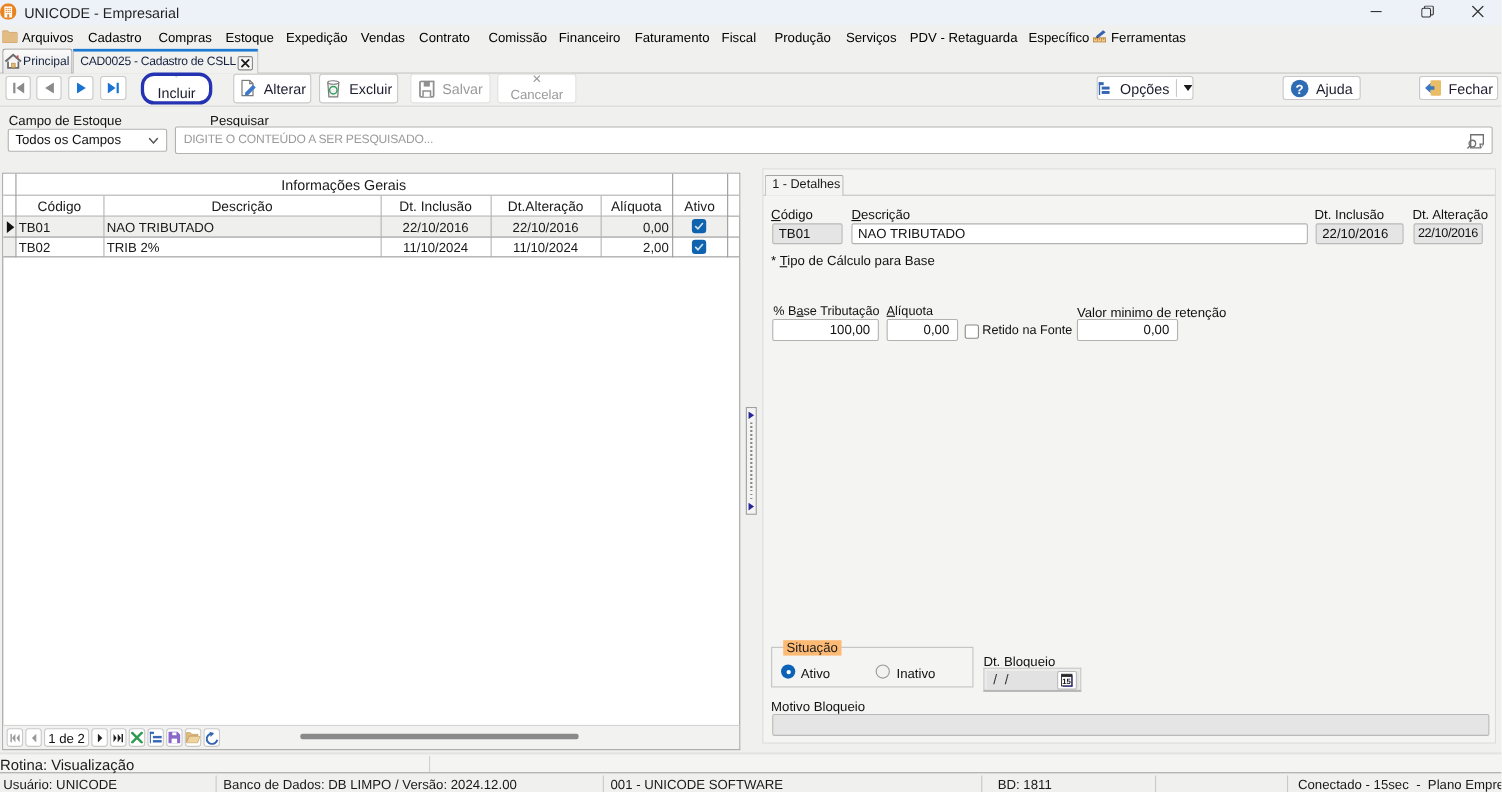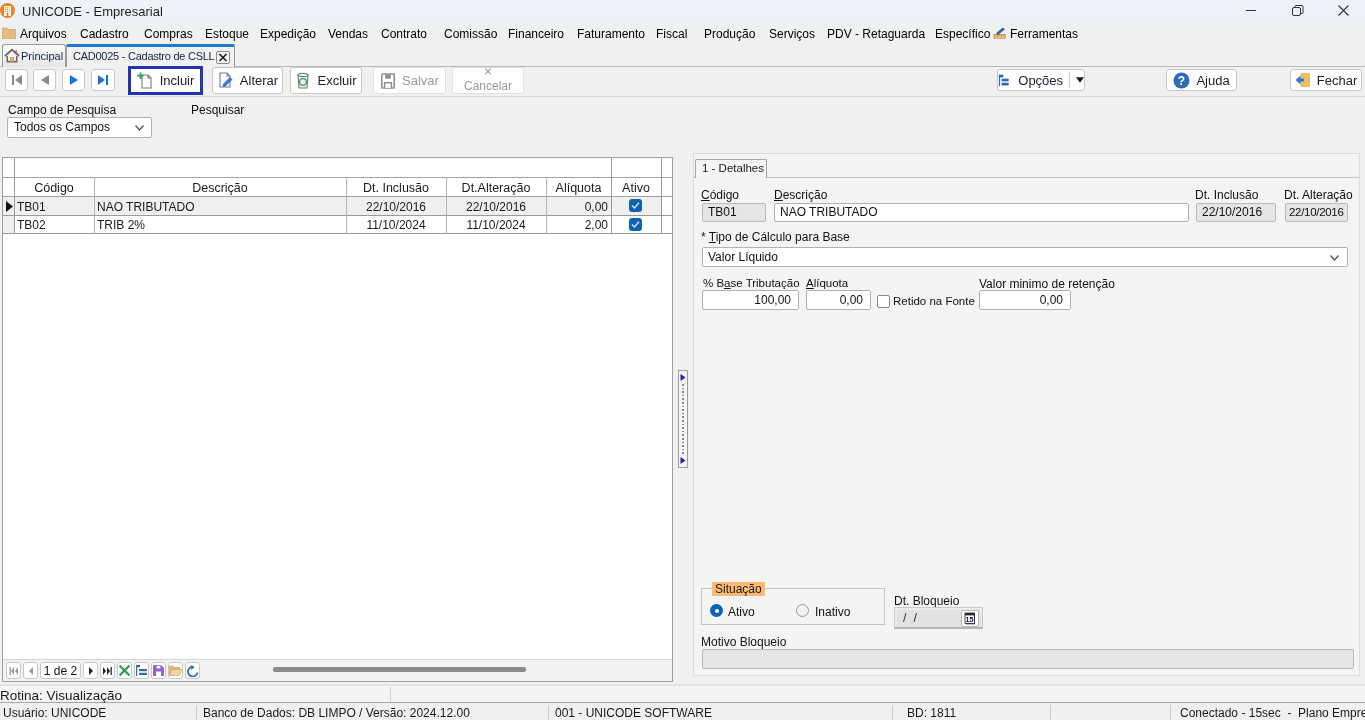--- a/index.html
+++ b/index.html
@@ -106,21 +106,21 @@
 <div class="navbtn" style="left:62px;top:69px;width:23px;height:22px;">
  <svg width="10" height="10" viewBox="0 0 10 10">
         <path d="M1 0 L1 10 L9 5 Z" fill="#1873d4"></path>
       </svg>
 </div>
 <div class="navbtn" style="left:91px;top:69px;width:24px;height:22px;">
  <svg width="12" height="10" viewBox="0 0 12 10">
         <path d="M1 0 L1 10 L8 5 Z M9 0 L11 0 L11 10 L9 10 Z" fill="#1873d4"></path>
       </svg>
 </div>
-<div class="tbtn" style="left:128px;top:66px;width:75px;height:29px;border:3.5px solid #2433b2;border-radius:0;">
+<div class="tbtn" style="left:128px;top:66px;width:65px;height:29px;border:3.5px solid #2433b2;border-radius:12px;flex-direction:column;">
  <svg width="17" height="17" viewBox="0 0 17 17">
   <path d="M5 3 L11 3 L14 6 L14 16 L5 16 Z" fill="#fff" stroke="#7a7a7a" stroke-width="1.1"></path>
   <path d="M11 3 L11 6 L14 6" fill="none" stroke="#7a7a7a" stroke-width="1.1"></path>
   <path d="M3.5 0.5 L3.5 7 M0.2 3.7 L6.8 3.7" stroke="#27a85c" stroke-width="1.8"></path>
  </svg>
  <span>Incluir</span>
 </div>
 <div class="tbtn" style="left:212px;top:67px;width:71px;height:27px;">
  <svg width="17" height="17" viewBox="0 0 17 17">
   <path d="M3 1 L10 1 L13 4 L13 15 L3 15 Z" fill="#fff" stroke="#7a7a7a" stroke-width="1.1"></path>
@@ -173,31 +173,40 @@
 </div>
 <div class="tbtn" style="left:1290px;top:69px;width:72px;height:22px;">
  <svg width="16" height="16" viewBox="0 0 16 16">
   <rect x="5.5" y="1" width="9.5" height="14" rx="1" fill="#e9bc66"></rect>
   <path d="M0.5 8 L5.5 3.5 L5.5 6.5 L9 6.5 L9 9.5 L5.5 9.5 L5.5 12.5 Z" fill="#3a77bc"></path>
  </svg>
  <span>Fechar</span>
 </div>
 
 <div class="abs" style="left:0;top:98px;width:1365px;height:48px;background:#f0f0ef;"></div>
-<div class="lbl" style="left:8px;top:103px;">Campo de Pesquisa</div>
+<div class="lbl" style="left:8px;top:103px;">Campo de Estoque</div>
 <div class="lbl" style="left:159px;top:103px;margin-left:32px;">Pesquisar</div>
 <div class="inp" style="left:7px;top:117px;width:145px;height:21px;line-height:19px;padding-left:6px;">Todos os Campos
  <svg style="position:absolute;right:7px;top:7px" width="9" height="6" viewBox="0 0 9 6">
         <path d="M0.5 0.5 L4.5 5 L8.5 0.5" fill="none" stroke="#555" stroke-width="1.3"></path>
       </svg>
 </div>
+<div class="inp" style="left:159px;top:115px;width:1198px;height:25px;line-height:23px;padding-left:7px;color:#9b9b9b;font-size:11px;letter-spacing:-0.2px;">DIGITE O CONTEÚDO A SER PESQUISADO...
+ <svg style="position:absolute;right:6px;top:4px" width="17" height="17" viewBox="0 0 17 17" fill="none" stroke="#707070" stroke-width="1.2">
+  <path d="M4 2.5 L15.5 2.5 L15.5 11 L13 14.5 L4 14.5 Z"></path>
+  <path d="M15.5 11 L12.5 11 L13 14.5" fill="#fff"></path>
+  <circle cx="5.5" cy="10.5" r="3"></circle>
+  <path d="M3.2 12.8 L1 15"></path>
+ </svg>
+</div>
 
 <div class="abs" style="left:2px;top:157px;width:671px;height:525px;background:#fff;border:1px solid #9f9f9f;"></div>
 
 <div class="abs" style="left:3px;top:158px;width:669px;height:20px;background:#fff;border-bottom:1px solid #a3a3a3;"></div>
+<div class="abs" style="left:14px;top:161px;width:597px;text-align:center;font-size:13px;">Informações Gerais</div>
 
 <div class="abs" style="left:3px;top:178px;width:669px;height:19px;background:#fff;border-bottom:1px solid #a3a3a3;"></div>
 <div class="abs" style="left:14px;top:181px;width:80px;text-align:center;font-size:12.5px;">Código</div>
 <div class="abs" style="left:94px;top:181px;width:252px;text-align:center;font-size:12.5px;">Descrição</div>
 <div class="abs" style="left:346px;top:181px;width:100px;text-align:center;font-size:12.5px;">Dt. Inclusão</div>
 <div class="abs" style="left:446px;top:181px;width:100px;text-align:center;font-size:12.5px;">Dt.Alteração</div>
 <div class="abs" style="left:546px;top:181px;width:65px;text-align:center;font-size:12.5px;">Alíquota</div>
 <div class="abs" style="left:611px;top:181px;width:50px;text-align:center;font-size:12.5px;">Ativo</div>
 
 <div class="abs" style="left:3px;top:197px;width:11px;height:37px;background:#efefee;"></div>
@@ -310,25 +319,20 @@
 <div class="lbl" style="left:701px;top:188px;"><u class="ak">C</u>ódigo</div>
 <div class="lbl" style="left:774px;top:188px;"><u class="ak">D</u>escrição</div>
 <div class="lbl" style="left:1195px;top:188px;">Dt. Inclusão</div>
 <div class="lbl" style="left:1284px;top:188px;">Dt. Alteração</div>
 <div class="inp ro" style="left:702px;top:203px;width:64px;height:19px;line-height:17px;padding-left:5px;">TB01</div>
 <div class="inp" style="left:774px;top:203px;width:415px;height:19px;line-height:17px;padding-left:5px;">NAO TRIBUTADO</div>
 <div class="inp ro" style="left:1196px;top:203px;width:80px;height:19px;line-height:17px;padding-left:5px;">22/10/2016</div>
 <div class="inp ro" style="left:1285px;top:203px;width:63px;height:19px;line-height:17px;padding-left:3px;font-size:11.5px;letter-spacing:-0.3px;">22/10/2016</div>
 
 <div class="lbl" style="left:701px;top:230px;">* <u class="ak">T</u>ipo de Cálculo para Base</div>
-<div class="inp" style="left:702px;top:247px;width:646px;height:20px;line-height:18px;padding-left:5px;">Valor Líquido
- <svg style="position:absolute;right:8px;top:7px" width="9" height="6" viewBox="0 0 9 6">
-        <path d="M0.5 0.5 L4.5 5 L8.5 0.5" fill="none" stroke="#555" stroke-width="1.3"></path>
-      </svg>
-</div>
 
 <div class="lbl" style="left:703px;top:277px;font-size:11.5px;">% B<u class="ak">a</u>se Tributação</div>
 <div class="lbl" style="left:806px;top:277px;font-size:11.5px;"><u class="ak">A</u>líquota</div>
 <div class="lbl" style="left:979px;top:277px;">Valor minimo de retenção</div>
 <div class="inp" style="left:702px;top:290px;width:97px;height:20px;line-height:18px;padding-right:7px;text-align:right;">100,00</div>
 <div class="inp" style="left:806px;top:290px;width:65px;height:20px;line-height:18px;padding-right:7px;text-align:right;">0,00</div>
 <div class="abs" style="left:877px;top:295px;width:13px;height:13px;background:#fff;border:1px solid #8a8a8a;border-radius:2px;"></div>
 <div class="lbl" style="left:893px;top:295px;font-size:11.5px;">Retido na Fonte</div>
 <div class="inp" style="left:979px;top:290px;width:92px;height:20px;line-height:18px;padding-right:7px;text-align:right;">0,00</div>
 

